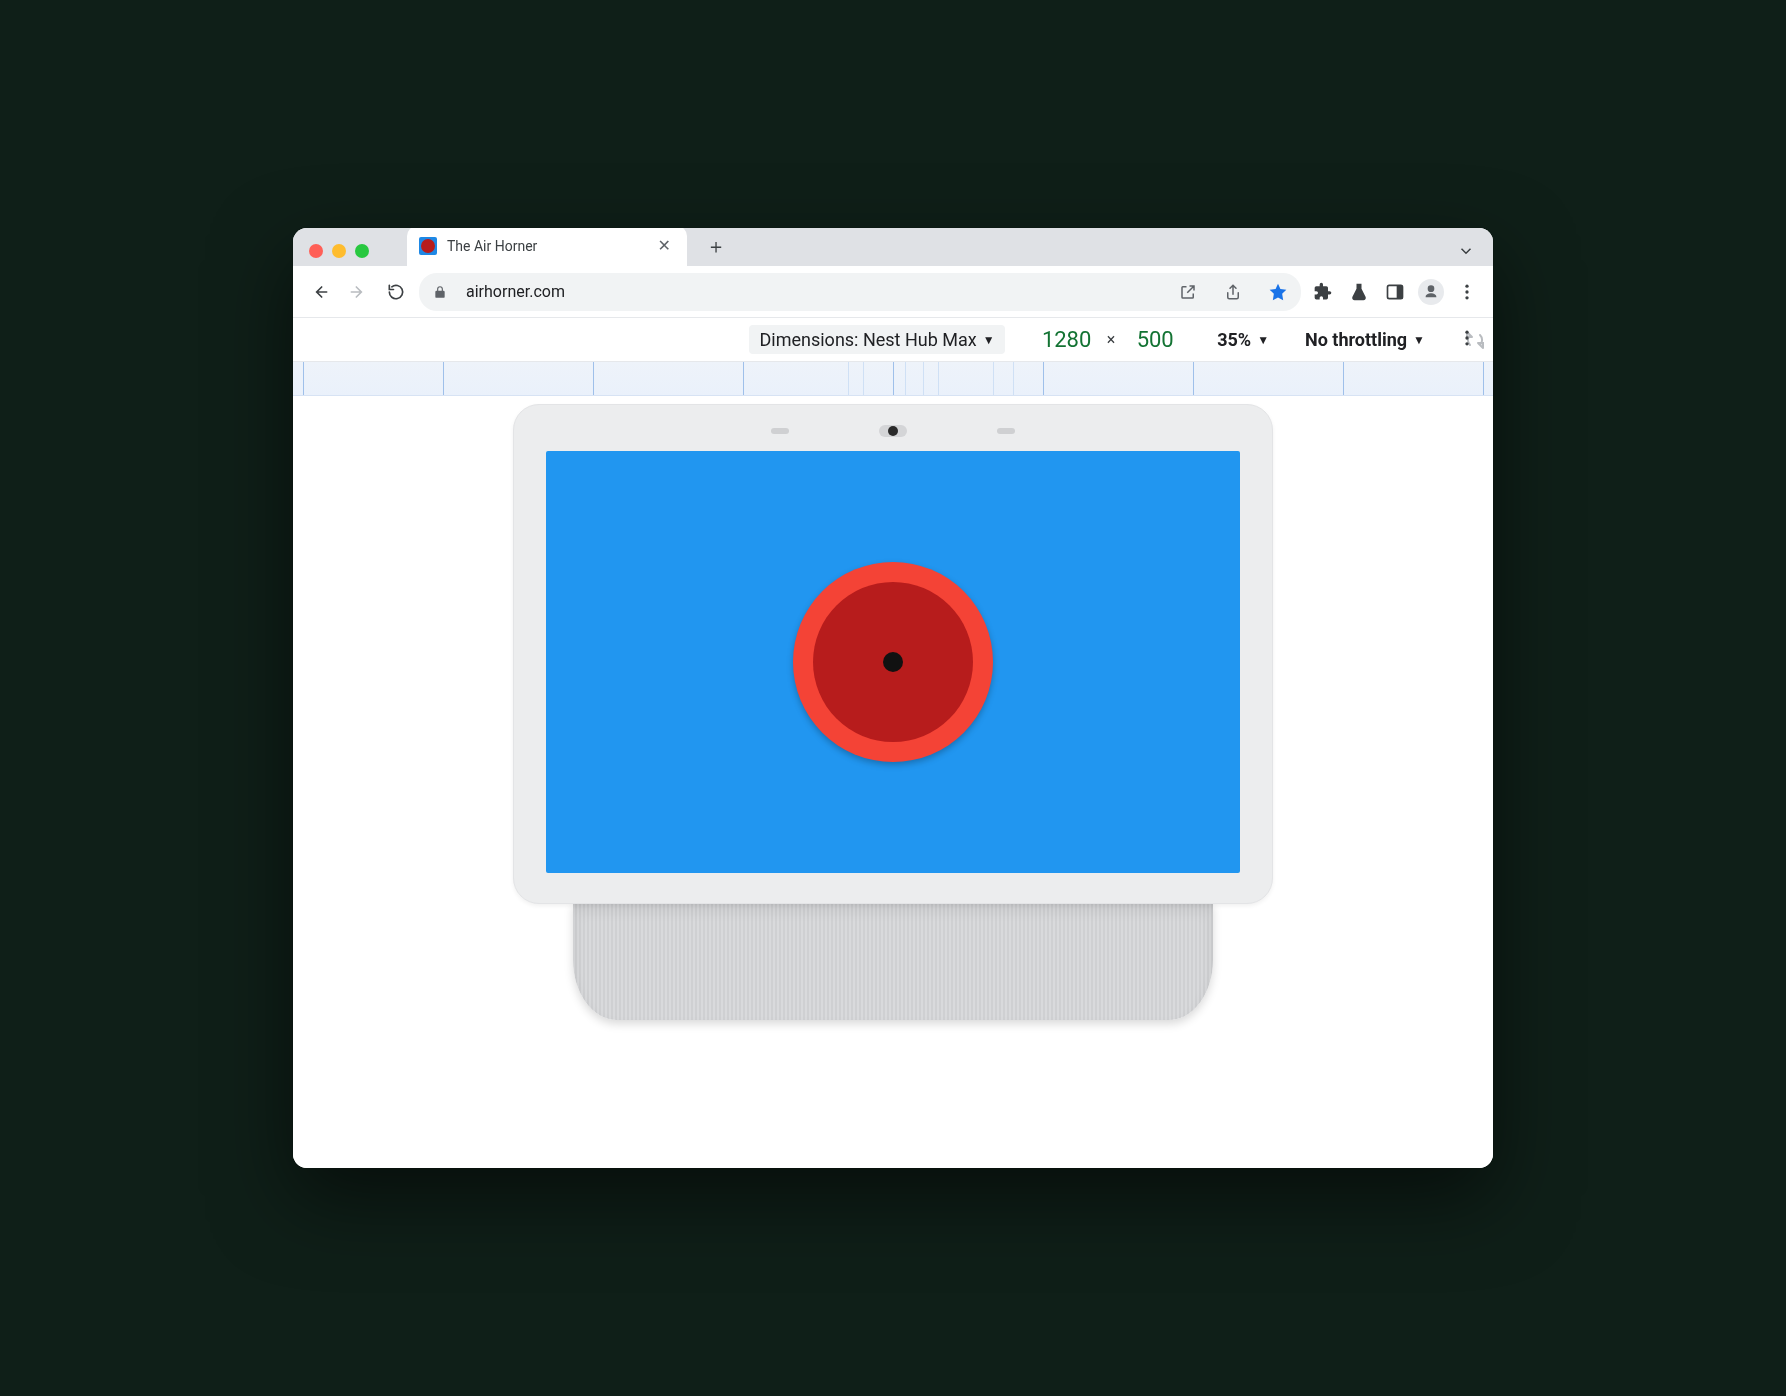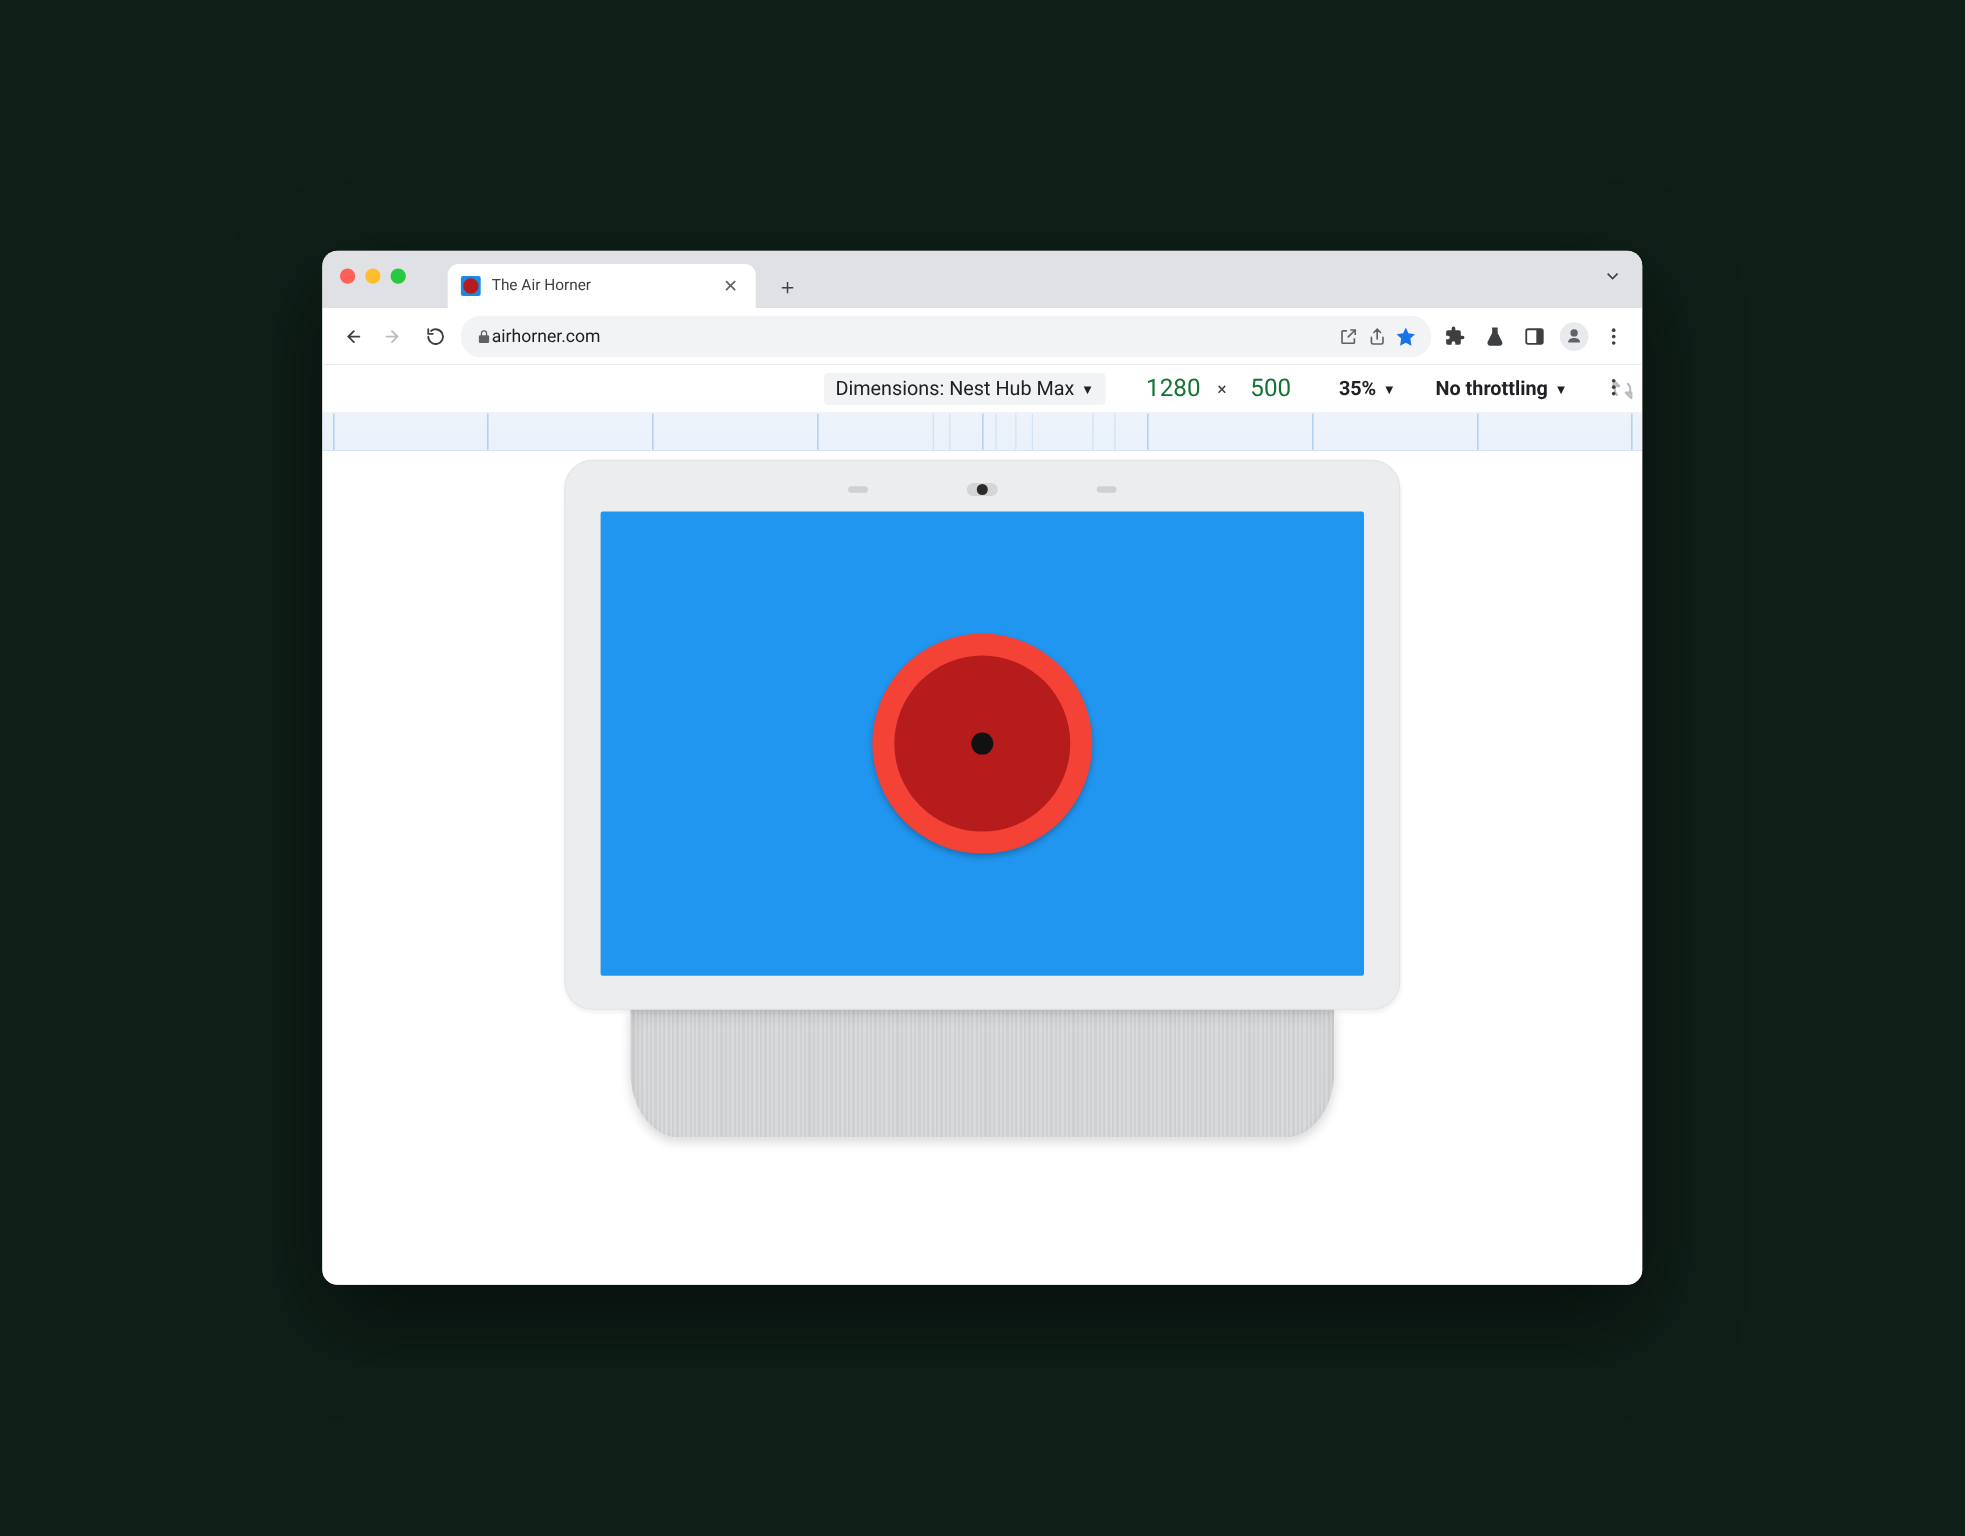--- a/index.html
+++ b/index.html
@@ -18,21 +18,21 @@
     background: #fff;
     border-radius: 14px;
     box-shadow: 0 30px 80px rgba(0,0,0,0.55), 0 0 0 1px rgba(0,0,0,0.05);
     overflow: hidden;
     display: flex;
     flex-direction: column;
   }
 
   
   .titlebar {
-    height: 52px;
+    height: 38px;
     background: #dfe1e5;
     display: flex;
     align-items: flex-end;
     padding: 0 14px;
     position: relative;
   }
   .traffic-lights { display: flex; gap: 9px; position: absolute; left: 16px; top: 16px; }
   .dot { width: 14px; height: 14px; border-radius: 50%; }
   .dot.red    { background: #ff5f57; }
   .dot.yellow { background: #febc2e; }
@@ -78,21 +78,21 @@
   .nav-btn { width: 30px; height: 30px; display:flex; align-items:center; justify-content:center; color:#3c4043; cursor:pointer; border-radius:50%; }
   .nav-btn.disabled { color:#b9bcc0; }
   .omnibox {
     flex: 1;
     height: 38px;
     background: #f1f3f4;
     border-radius: 18px;
     display: flex;
     align-items: center;
     padding: 0 10px 0 14px;
-    gap: 0;
+    gap: 19px;
     color: #202124;
     font-size: 16px;
   }
   .omnibox .lock { color:#5f6368; font-size:14px; }
   .omnibox .url { flex:1; }
   .omnibox .ob-icon { width:26px; height:26px; display:flex; align-items:center; justify-content:center; color:#5f6368; cursor:pointer; }
   .omnibox .ob-icon.star { color:#1a73e8; }
   .toolbar .tb-icon { width:28px; height:28px; display:flex; align-items:center; justify-content:center; color:#3c4043; cursor:pointer; border-radius:6px; }
   .avatar { width:26px; height:26px; border-radius:50%; background:#e8eaed; display:flex; align-items:center; justify-content:center; color:#5f6368; }
 

